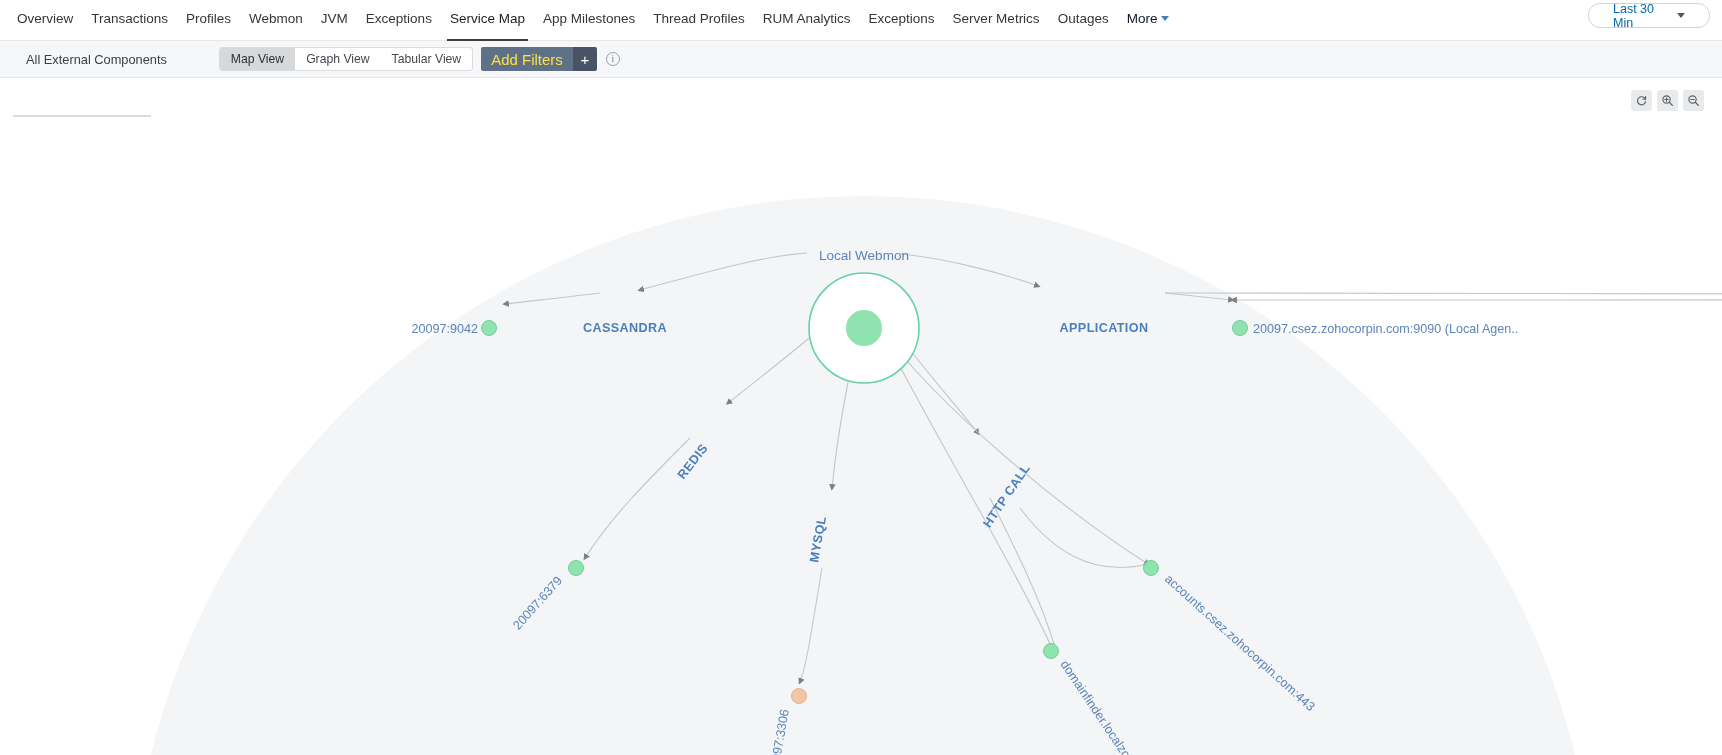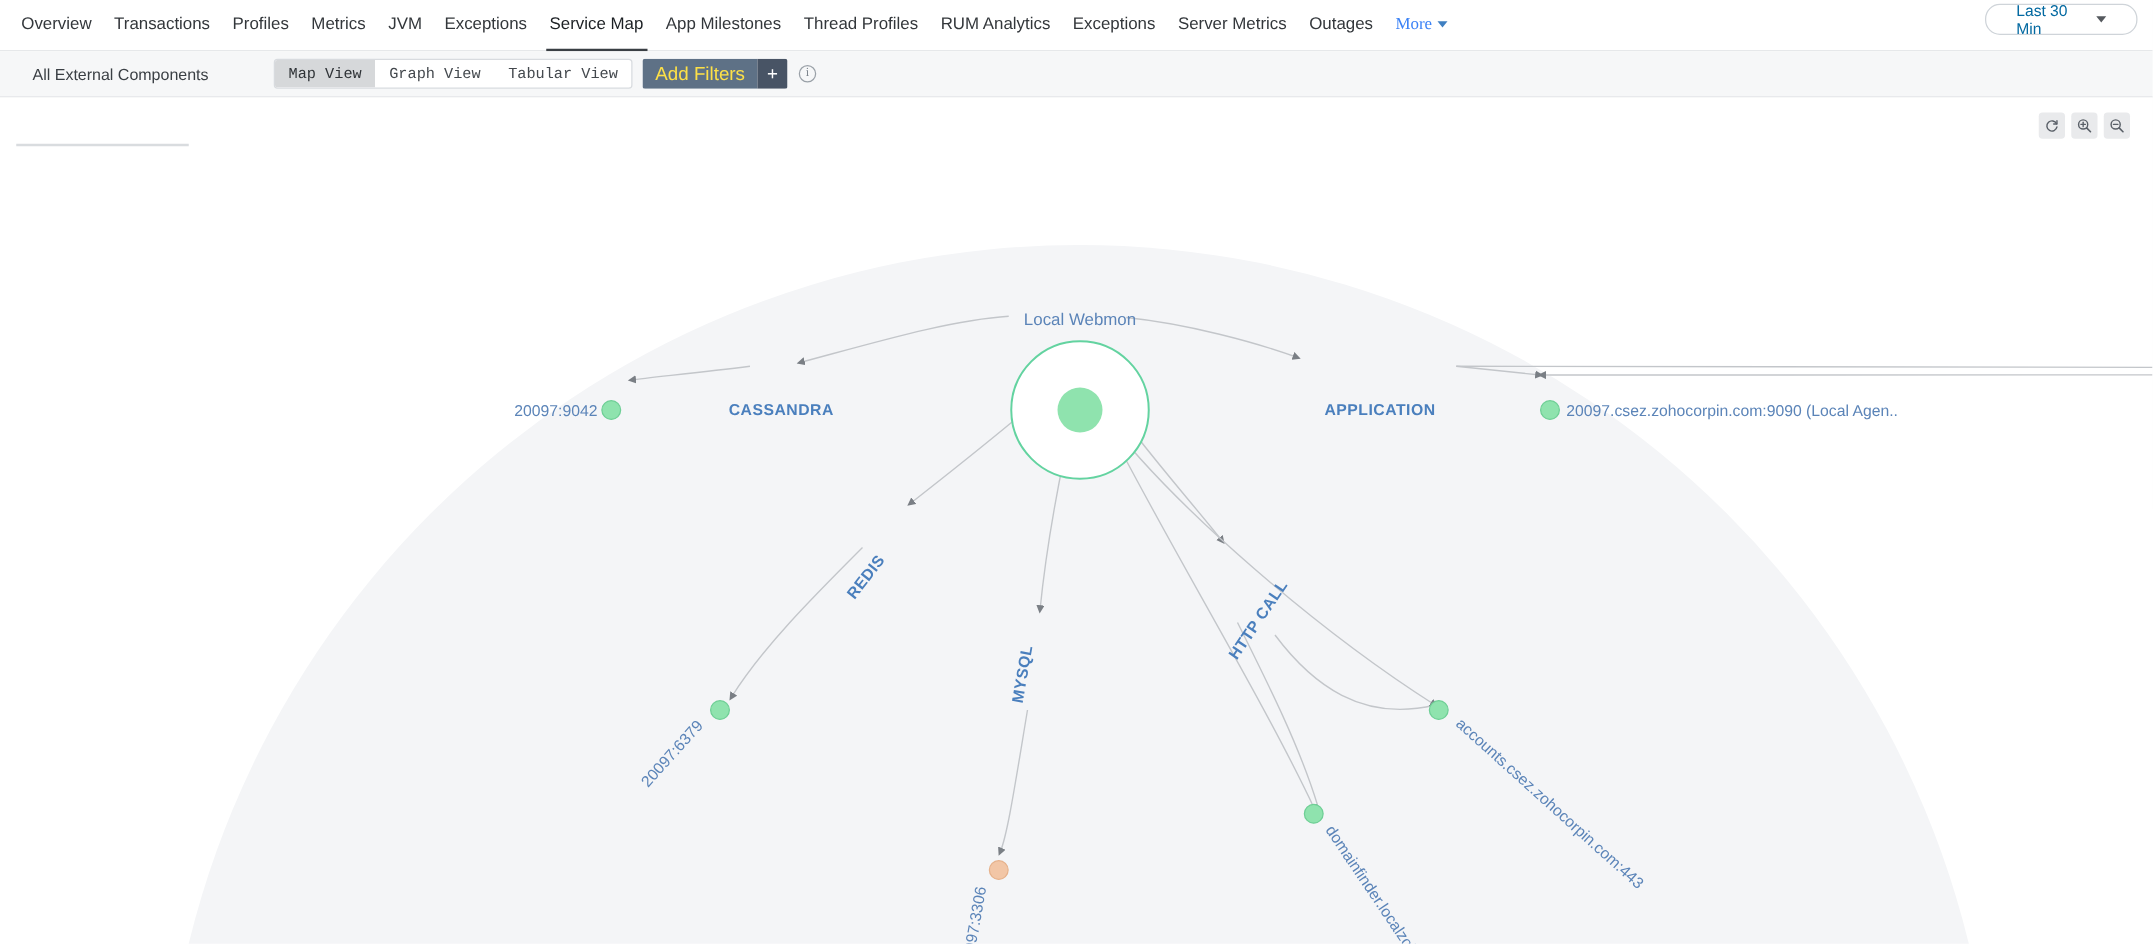--- a/index.html
+++ b/index.html
@@ -40,22 +40,21 @@
     font-weight: 400;
   }
   .nav-item.active::after {
     content: "";
     position: absolute;
     left: 6px; right: 6px; bottom: 0;
     height: 2px;
     background: #3a3f44;
   }
   .nav-item.more {
-    color: #3b82f6;
-    font-family: Liberation Serif, serif;
+    color: #0f172a;
   }
   .caret-down {
     display: inline-block;
     width: 0; height: 0;
     margin-left: 4px;
     border-left: 4px solid transparent;
     border-right: 4px solid transparent;
     border-top: 5px solid #3f7fc1;
     vertical-align: middle;
   }
@@ -105,21 +104,20 @@
     display: flex; align-items: stretch;
     overflow: hidden;
   }
   .viewtab {
     font-size: 12.2px;
     color: #44494e;
     padding: 1px 11px;
     display: flex; align-items: center;
     cursor: pointer;
     white-space: nowrap;
-    font-family: Liberation Mono, monospace;
   }
   .viewtab.active {
     background: #d6d8da;
     color: #2f3337;
   }
   .addfilters {
     margin-left: 8px;
     height: 24px;
     display: flex; align-items: stretch;
     border-radius: 2px;
@@ -229,21 +227,21 @@
   .center-dot { fill: #8fe3ae; }
 </style>
 </head>
 <body>
 
 <div class="topnav">
   <div class="nav-items" id="nav-items">
       <div class="nav-item">Overview</div>
       <div class="nav-item">Transactions</div>
       <div class="nav-item">Profiles</div>
-      <div class="nav-item">Metrics</div>
+      <div class="nav-item">Webmon</div>
       <div class="nav-item">JVM</div>
       <div class="nav-item">Exceptions</div>
       <div class="nav-item active">Service Map</div>
       <div class="nav-item">App Milestones</div>
       <div class="nav-item">Thread Profiles</div>
       <div class="nav-item">RUM Analytics</div>
       <div class="nav-item">Exceptions</div>
       <div class="nav-item">Server Metrics</div>
       <div class="nav-item">Outages</div>
       <div class="nav-item more"><span>More</span><span class="caret-down"></span></div>

